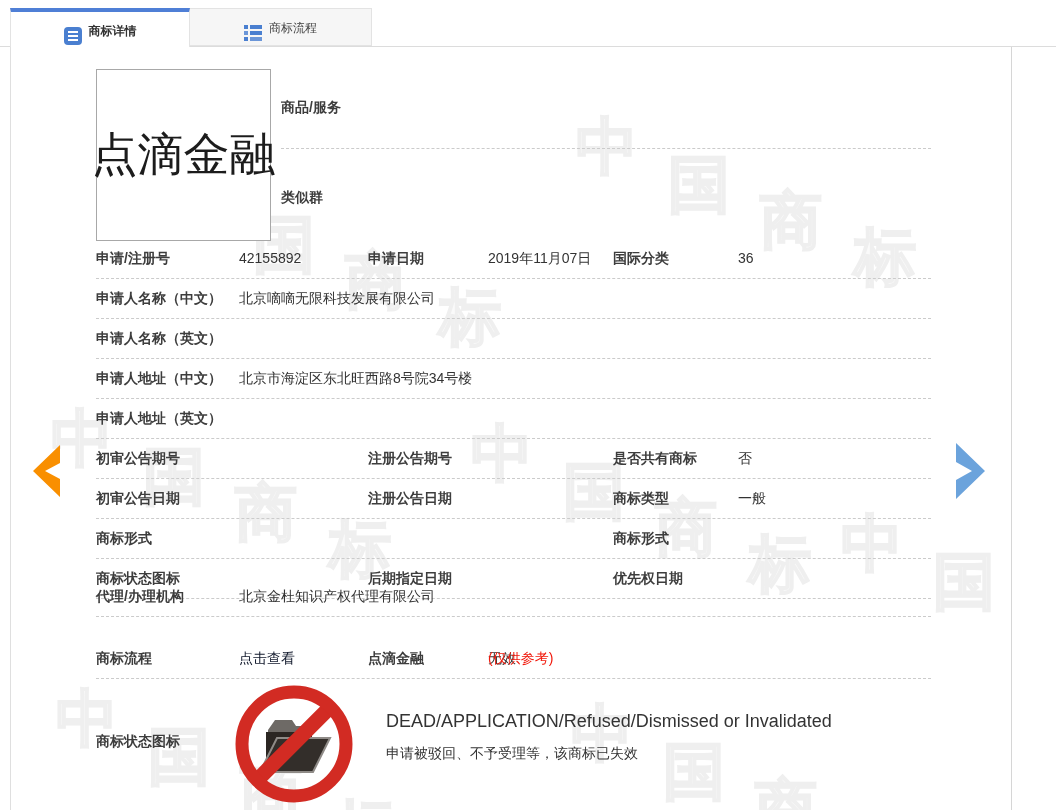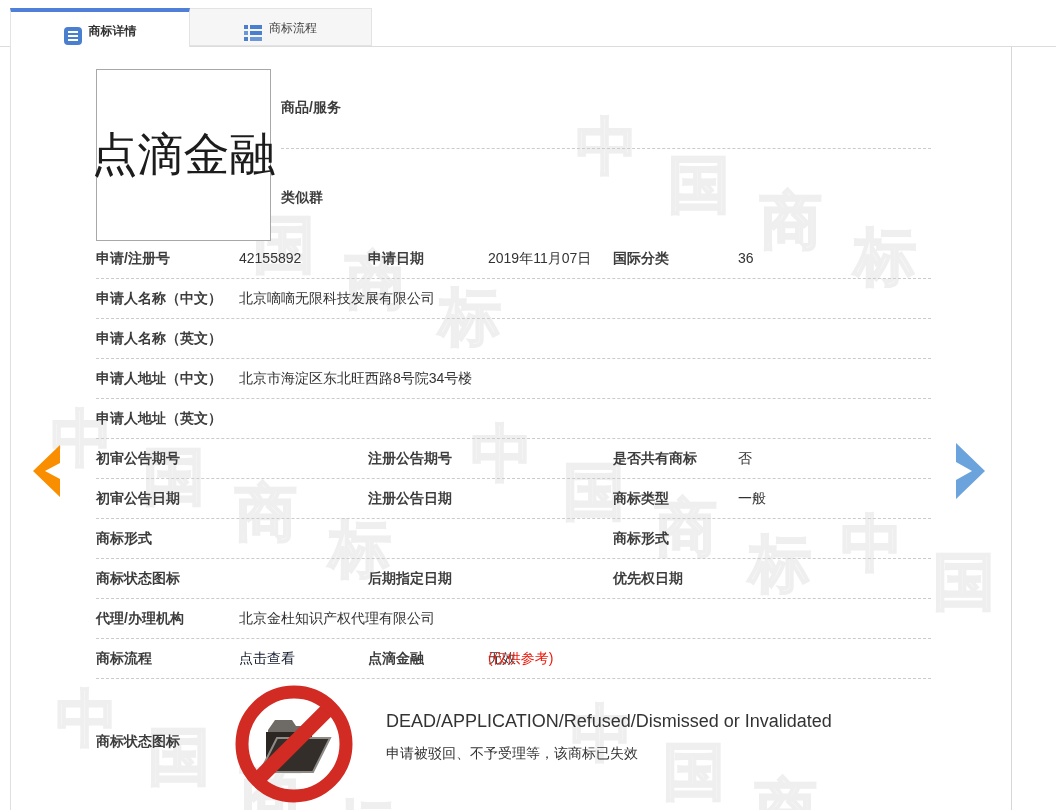--- a/index.html
+++ b/index.html
@@ -191,21 +191,21 @@
       <span class="lb c1l">商标形式</span>
       <span class="lb c3l">商标形式</span>
     </div>
 
     <div class="frow" style="top:512px;">
       <span class="lb c1l">商标状态图标</span>
       <span class="lb c2l">后期指定日期</span>
       <span class="lb c3l">优先权日期</span>
     </div>
 
-    <div class="frow" style="top:552px;">
+    <div class="frow" style="top:530px;">
       <span class="lb c1l">代理/办理机构</span>
       <span class="c1v">北京金杜知识产权代理有限公司</span>
     </div>
 
     <div class="frow" style="top:592px;">
       <span class="lb c1l">商标流程</span>
       <span class="c1v link">点击查看</span>
       <span class="lb c2l">点滴金融</span>
       <span class="c2v">
           <span>无效</span>

